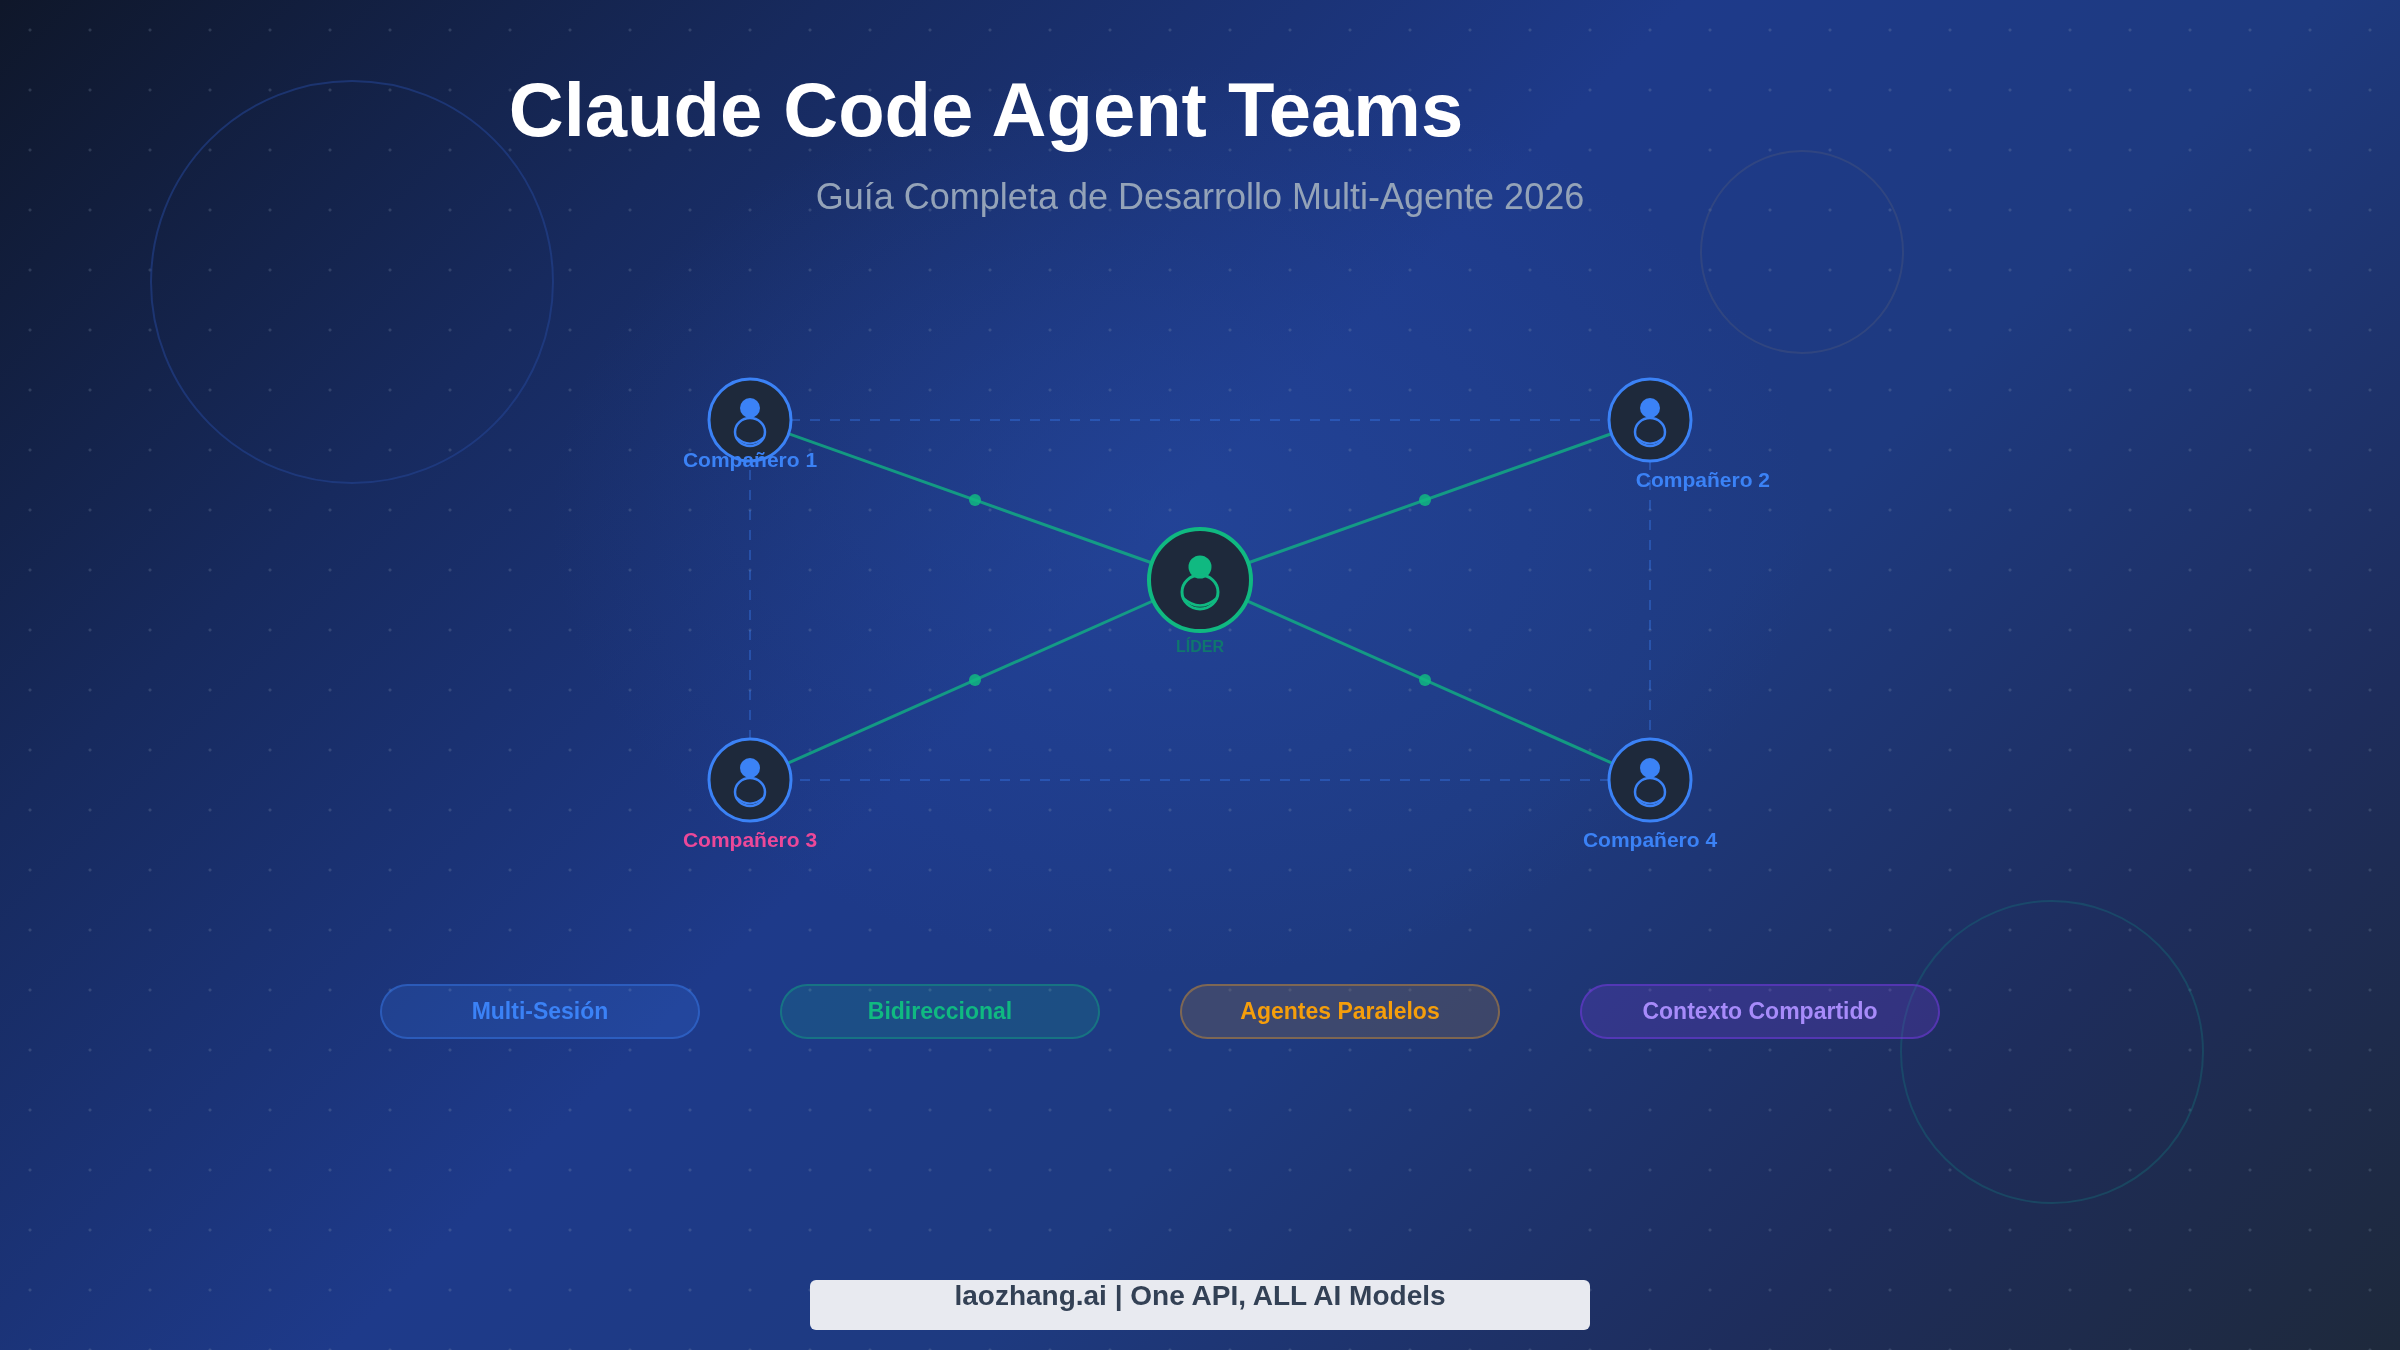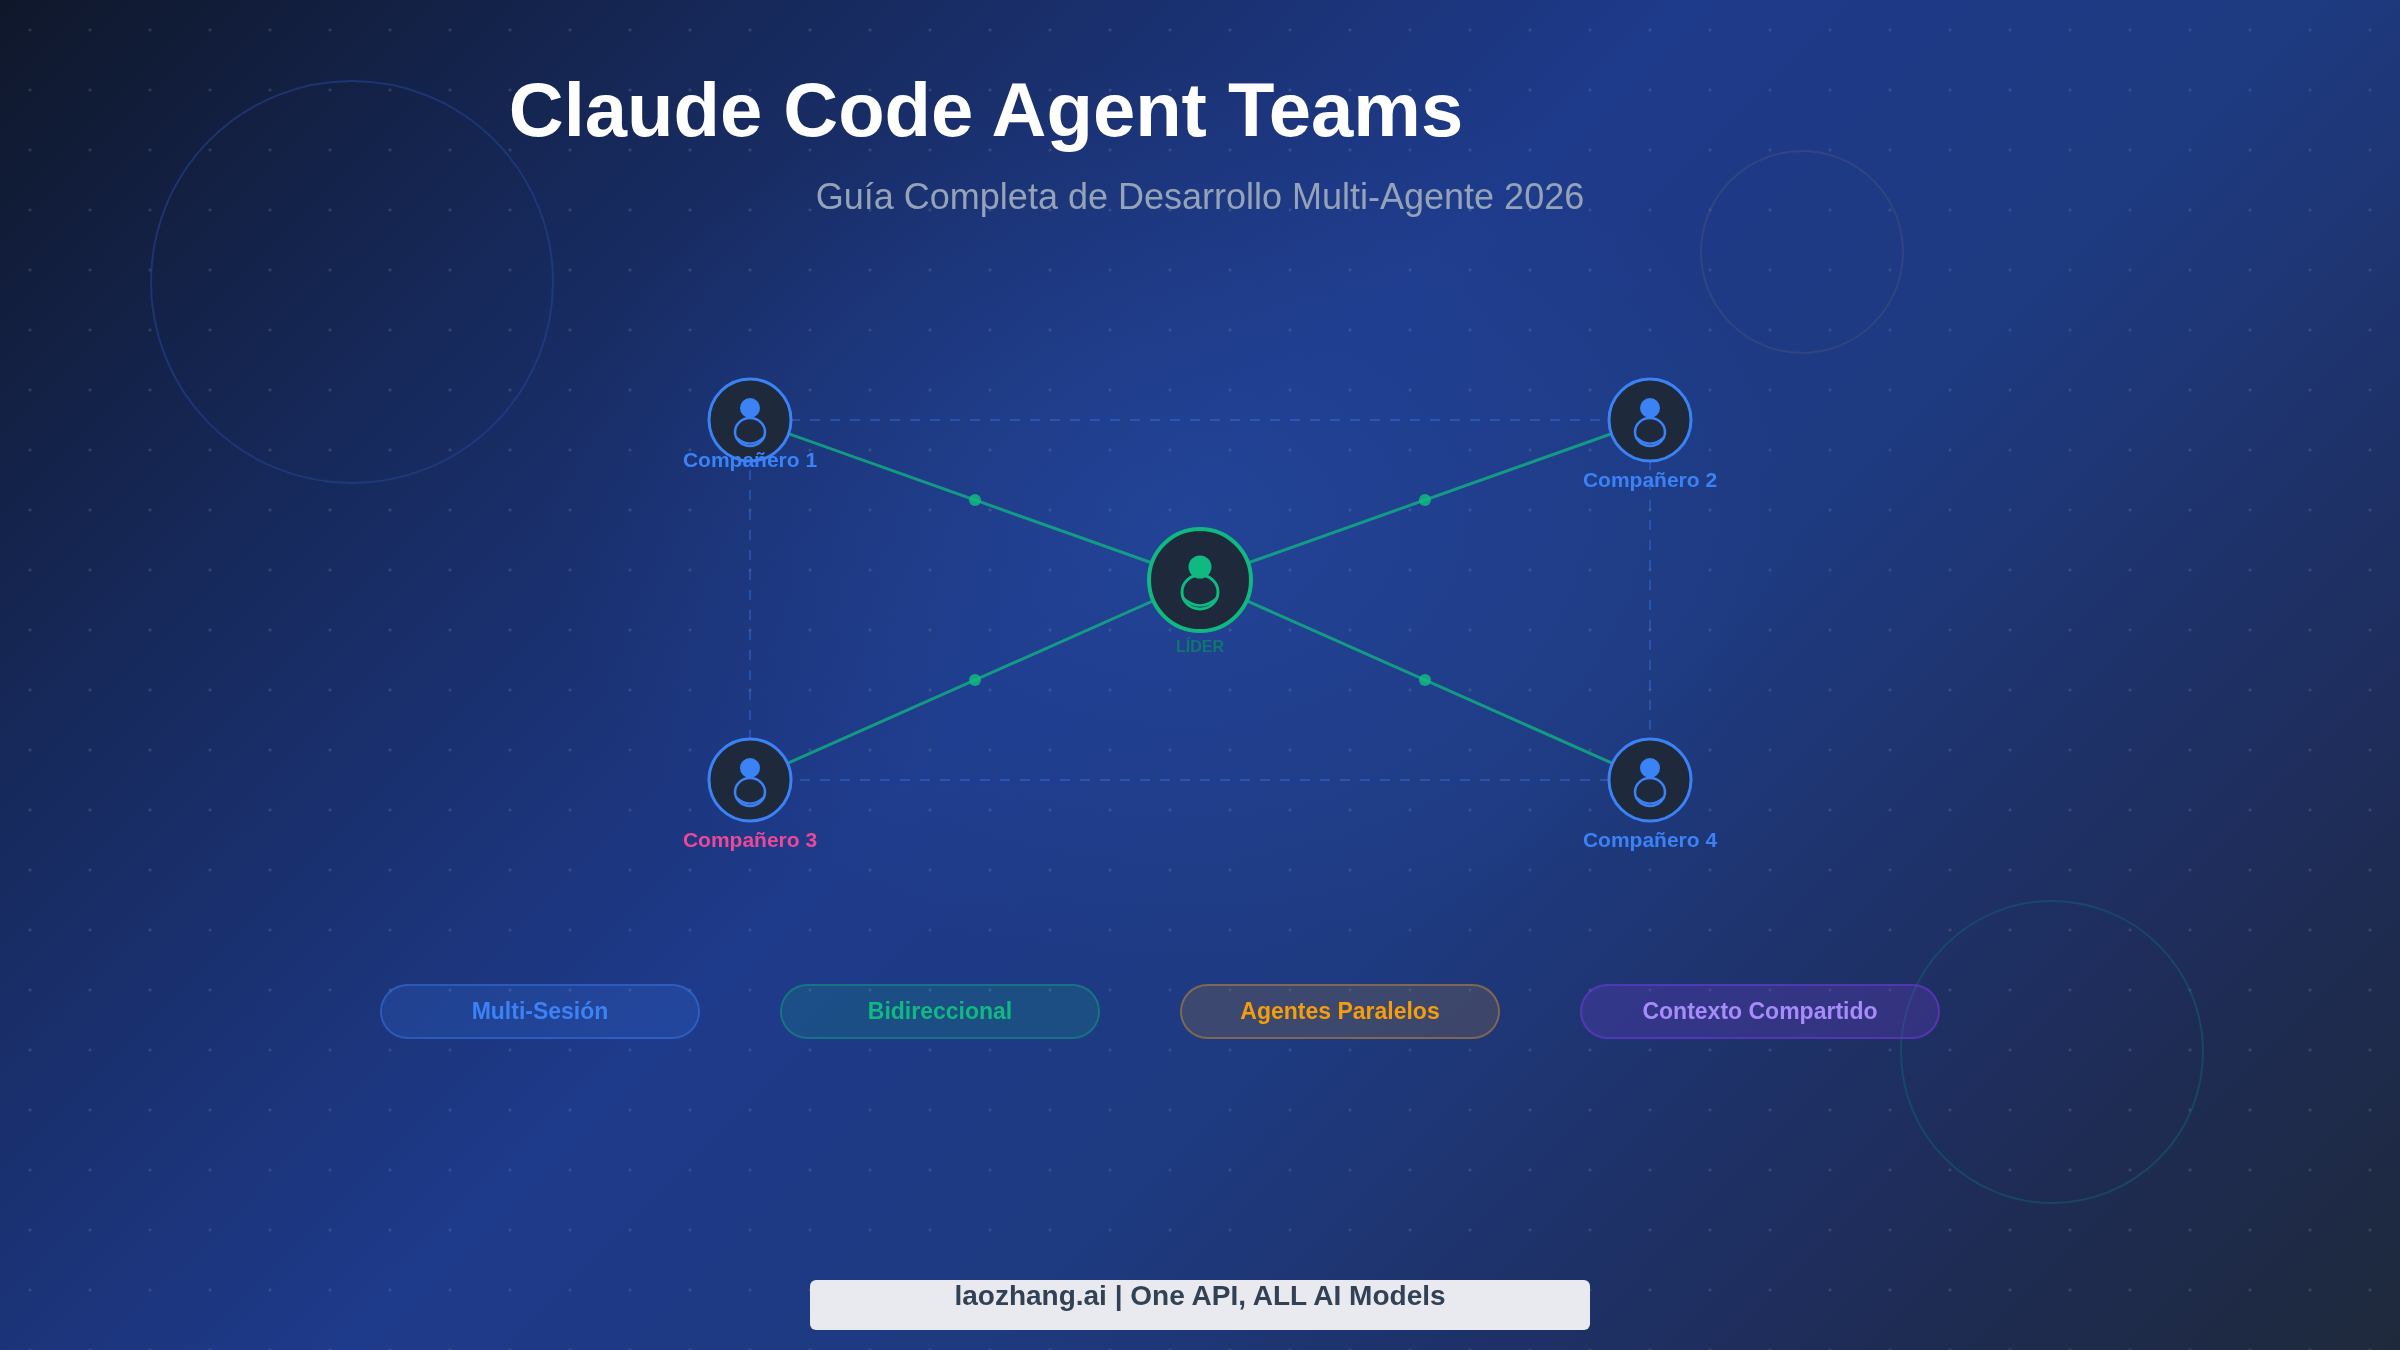--- a/index.html
+++ b/index.html
@@ -108,21 +108,21 @@
     <circle cx="1200" cy="580" r="51" fill="#1e293b" stroke="#10b981" stroke-width="4"></circle>
     <g>
       <circle cx="1200" cy="567" r="11.5" fill="#10b981"></circle>
       <ellipse cx="1200" cy="592" rx="18" ry="17" fill="none" stroke="#10b981" stroke-width="3"></ellipse>
       <path d="M1183 598 Q1200 613 1217 598" fill="none" stroke="#10b981" stroke-width="2.5"></path>
     </g>
   </g>
 </svg>
 
 <div class="node-label" style="left:630px; top:448px; color:#3b82f6;">Compañero 1</div>
-<div class="node-label" style="left:1530px; top:468px; color:#3b82f6;">Compañero 2</div>
+<div class="node-label" style="left:1530px; top:468px; color:#3b82f6;text-align:right;">Compañero 2</div>
 <div class="node-label" style="left:630px; top:828px; color:#ec4899;">Compañero 3</div>
 <div class="node-label" style="left:1530px; top:828px; color:#3b82f6;">Compañero 4</div>
 <div class="node-label" style="left:1080px; top:638px; color:#0f766e; font-size:16px;">LÍDER</div>
 
 <div class="pill" style="left:380px; width:320px; background:rgba(59,130,246,0.18); border:2px solid rgba(59,130,246,0.4); color:#3b82f6;">
   <span>Multi-Sesión</span>
 </div>
 <div class="pill" style="left:780px; width:320px; background:rgba(16,185,129,0.16); border:2px solid rgba(16,185,129,0.35); color:#10b981;">
   <span>Bidireccional</span>
 </div>

